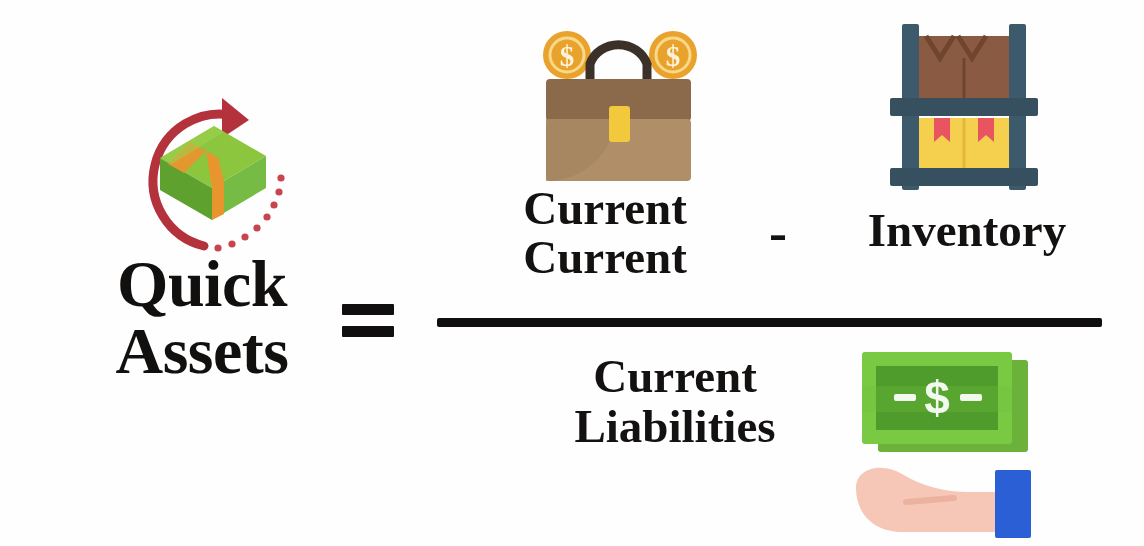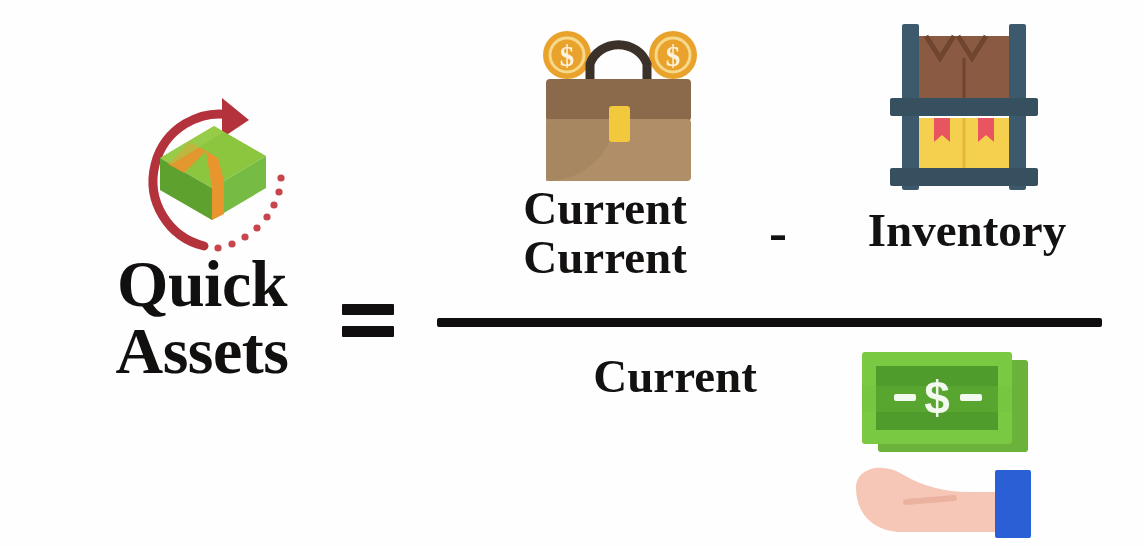--- a/index.html
+++ b/index.html
@@ -231,20 +231,21 @@
   </div>
 
   <div class="abs" id="minus-operator">-</div>
 
   <div class="abs" id="inventory-text">Inventory</div>
 
   <div class="abs" id="fraction-bar"></div>
 
   <div class="abs" id="denominator-text">
     <span class="ln">Current</span>
+    <span class="ln">Liabilities</span>
   </div>
 
   <div class="abs" id="cash-hand-icon">
     <svg width="205" height="196" viewBox="0 0 205 196">
 
       <rect x="30" y="14" width="150" height="92" rx="3" fill="#6ab23a"></rect>
 
       <g>
         <rect x="14" y="6" width="150" height="92" rx="3" fill="#7ac943"></rect>
         <path d="M 28 20 L 150 20 L 150 84 L 28 84 Z" fill="#4f9b2b"></path>

